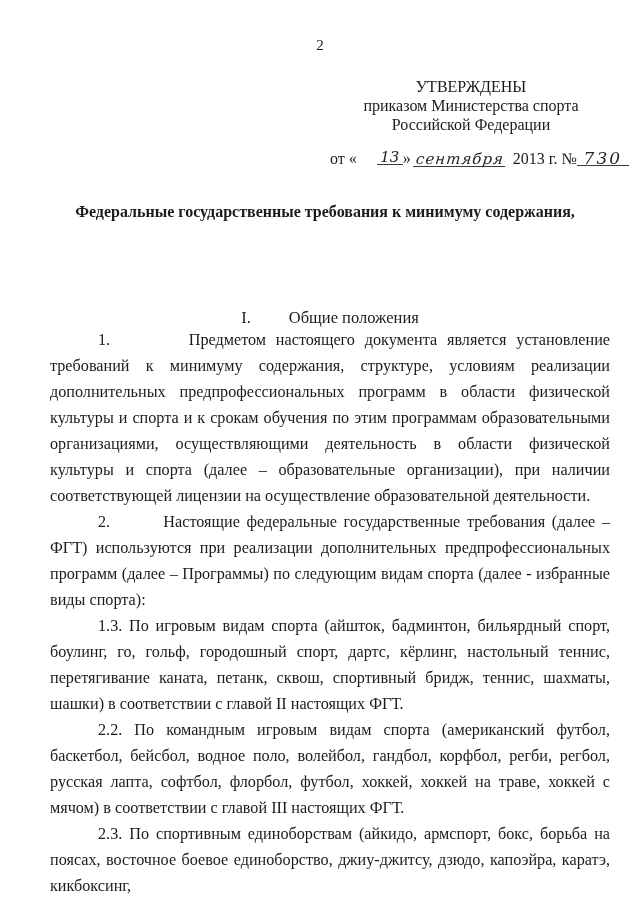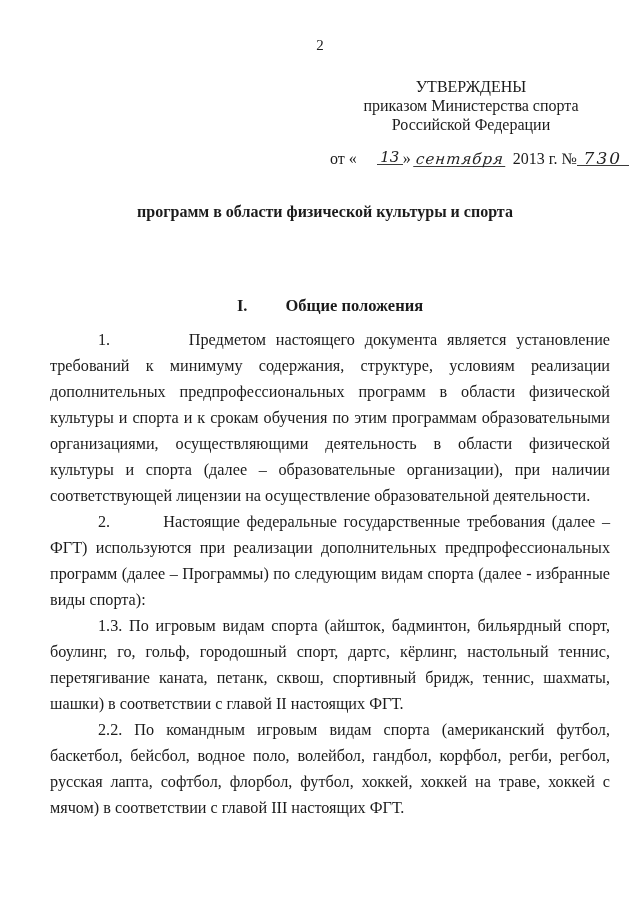--- a/index.html
+++ b/index.html
@@ -74,26 +74,26 @@
     width: 570px;
     margin: 0;
     text-align: center;
     font-size: 16px;
     font-weight: bold;
     line-height: 21px;
   }
   .doc-title div { white-space: nowrap; }
   .section-heading {
     position: absolute;
-    top: 296px;
+    top: 308px;
     left: 50px;
     width: 560px;
     text-align: center;
     font-size: 16.5px;
-    font-weight: bold;
+    font-weight: normal;
   }
   .section-heading .sec-num {
     margin-right: 38px;
   }
   .body-text {
     position: absolute;
     top: 327px;
     left: 50px;
     width: 560px;
     font-size: 16.2px;
@@ -117,27 +117,28 @@
     <div>УТВЕРЖДЕНЫ</div>
     <div>приказом Министерства спорта</div>
     <div>Российской Федерации</div>
 
     <div class="date-line">
       <span>от «</span><span class="hw hw-day">13</span><span>»</span><span class="hw hw-month">сентября</span> <span>2013 г. №</span><span class="hw hw-number">730</span>
     </div>
   </div>
 
   <h1 class="doc-title">
-    <div>программ в области физической культуры и спорта</div>
+    <div>Федеральные государственные требования к минимуму содержания,</div>
   </h1>
 
   <div class="section-heading">
     <span class="sec-num">I.</span><span>Общие положения</span>
   </div>
 
   <div class="body-text">
     <p>1.&nbsp;&nbsp;&nbsp;&nbsp;&nbsp;&nbsp;&nbsp;&nbsp;Предметом настоящего документа является установление требований к минимуму содержания, структуре, условиям реализации дополнительных предпрофессиональных программ в области физической культуры и спорта и к срокам обучения по этим программам образовательными организациями, осуществляющими деятельность в области физической культуры и спорта (далее – образовательные организации), при наличии соответствующей лицензии на осуществление образовательной деятельности.</p>
     <p>2.&nbsp;&nbsp;&nbsp;&nbsp;&nbsp;&nbsp;&nbsp;&nbsp;Настоящие федеральные государственные требования (далее – ФГТ) используются при реализации дополнительных предпрофессиональных программ (далее – Программы) по следующим видам спорта (далее - избранные виды спорта):</p>
     <p>1.3. По игровым видам спорта (айшток, бадминтон, бильярдный спорт, боулинг, го, гольф, городошный спорт, дартс, кёрлинг, настольный теннис, перетягивание каната, петанк, сквош, спортивный бридж, теннис, шахматы, шашки) в соответствии с главой II настоящих ФГТ.</p>
     <p>2.2. По командным игровым видам спорта (американский футбол, баскетбол, бейсбол, водное поло, волейбол, гандбол, корфбол, регби, регбол, русская лапта, софтбол, флорбол, футбол, хоккей, хоккей на траве, хоккей с мячом) в соответствии с главой III настоящих ФГТ.</p>
+    <p>2.3. По спортивным единоборствам (айкидо, армспорт, бокс, борьба на поясах, восточное боевое единоборство, джиу-джитсу, дзюдо, капоэйра, каратэ, кикбоксинг,</p>
   </div>
 
 </div>
 
 </body></html>

